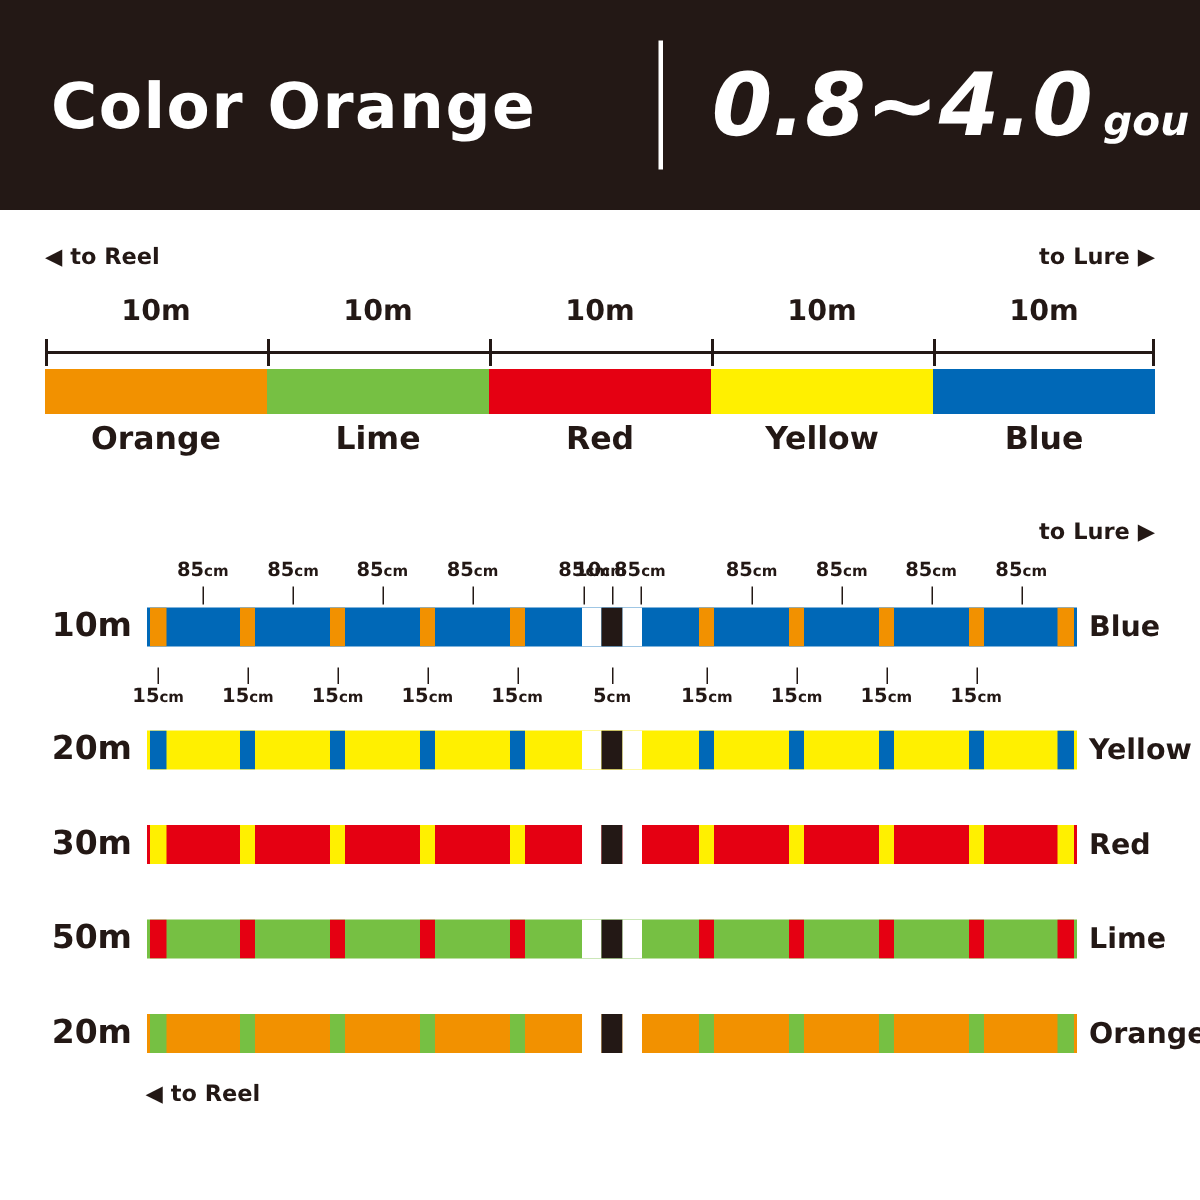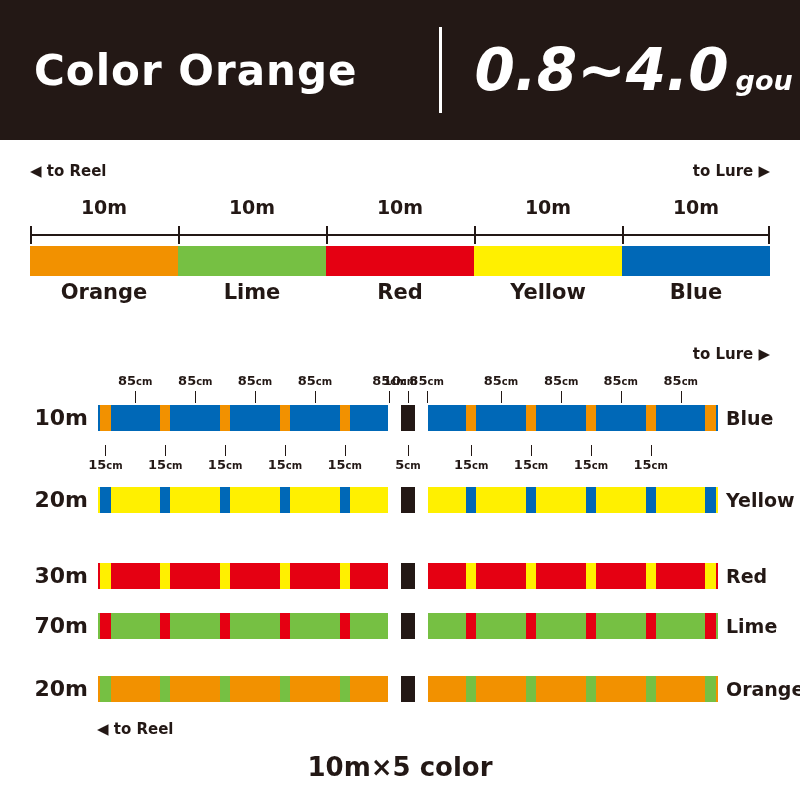--- a/index.html
+++ b/index.html
@@ -369,41 +369,41 @@
           <span style="position: absolute; left: 427.955px; width: 10.23px; top: 0px; height: 100%; background: rgb(0, 104, 183);"></span>
           <span style="position: absolute; left: 487.785px; width: 10.23px; top: 0px; height: 100%; background: rgb(0, 104, 183);"></span>
           <span style="position: absolute; left: 547.615px; width: 10.23px; top: 0px; height: 100%; background: rgb(0, 104, 183);"></span>
           <span style="position: absolute; left: 607.445px; width: 10.23px; top: 0px; height: 100%; background: rgb(0, 104, 183);"></span>
           <span style="position: absolute; left: 289.54px; width: 13.64px; top: 0px; height: 100%; background: rgb(255, 255, 255);"></span>
           <span style="position: absolute; left: 303.18px; width: 13.64px; top: 0px; height: 100%; background: rgb(35, 24, 21);"></span>
           <span style="position: absolute; left: 316.82px; width: 13.64px; top: 0px; height: 100%; background: rgb(255, 255, 255);"></span>
         </div>
         <div class="row-name">Yellow</div>
       </div>
-      <div class="row" style="top: 226px;">
+      <div class="row" style="top: 213px;">
         <div class="row-label">30m</div>
         <div class="strip" style="background: rgb(229, 0, 18); position: absolute;">
           <span style="position: absolute; left: 2.325px; width: 10.23px; top: 0px; height: 100%; background: rgb(255, 240, 0);"></span>
           <span style="position: absolute; left: 62.155px; width: 10.23px; top: 0px; height: 100%; background: rgb(255, 240, 0);"></span>
           <span style="position: absolute; left: 121.985px; width: 10.23px; top: 0px; height: 100%; background: rgb(255, 240, 0);"></span>
           <span style="position: absolute; left: 181.815px; width: 10.23px; top: 0px; height: 100%; background: rgb(255, 240, 0);"></span>
           <span style="position: absolute; left: 241.645px; width: 10.23px; top: 0px; height: 100%; background: rgb(255, 240, 0);"></span>
           <span style="position: absolute; left: 368.125px; width: 10.23px; top: 0px; height: 100%; background: rgb(255, 240, 0);"></span>
           <span style="position: absolute; left: 427.955px; width: 10.23px; top: 0px; height: 100%; background: rgb(255, 240, 0);"></span>
           <span style="position: absolute; left: 487.785px; width: 10.23px; top: 0px; height: 100%; background: rgb(255, 240, 0);"></span>
           <span style="position: absolute; left: 547.615px; width: 10.23px; top: 0px; height: 100%; background: rgb(255, 240, 0);"></span>
           <span style="position: absolute; left: 607.445px; width: 10.23px; top: 0px; height: 100%; background: rgb(255, 240, 0);"></span>
           <span style="position: absolute; left: 289.54px; width: 13.64px; top: 0px; height: 100%; background: rgb(255, 255, 255);"></span>
           <span style="position: absolute; left: 303.18px; width: 13.64px; top: 0px; height: 100%; background: rgb(35, 24, 21);"></span>
           <span style="position: absolute; left: 316.82px; width: 13.64px; top: 0px; height: 100%; background: rgb(255, 255, 255);"></span>
         </div>
         <div class="row-name">Red</div>
       </div>
       <div class="row" style="top: 276px;">
-        <div class="row-label">70m</div>
+        <div class="row-label">50m</div>
         <div class="strip" style="background: rgb(118, 192, 67); position: absolute;">
           <span style="position: absolute; left: 2.325px; width: 10.23px; top: 0px; height: 100%; background: rgb(229, 0, 18);"></span>
           <span style="position: absolute; left: 62.155px; width: 10.23px; top: 0px; height: 100%; background: rgb(229, 0, 18);"></span>
           <span style="position: absolute; left: 121.985px; width: 10.23px; top: 0px; height: 100%; background: rgb(229, 0, 18);"></span>
           <span style="position: absolute; left: 181.815px; width: 10.23px; top: 0px; height: 100%; background: rgb(229, 0, 18);"></span>
           <span style="position: absolute; left: 241.645px; width: 10.23px; top: 0px; height: 100%; background: rgb(229, 0, 18);"></span>
           <span style="position: absolute; left: 368.125px; width: 10.23px; top: 0px; height: 100%; background: rgb(229, 0, 18);"></span>
           <span style="position: absolute; left: 427.955px; width: 10.23px; top: 0px; height: 100%; background: rgb(229, 0, 18);"></span>
           <span style="position: absolute; left: 487.785px; width: 10.23px; top: 0px; height: 100%; background: rgb(229, 0, 18);"></span>
           <span style="position: absolute; left: 547.615px; width: 10.23px; top: 0px; height: 100%; background: rgb(229, 0, 18);"></span>
@@ -430,14 +430,13 @@
           <span style="position: absolute; left: 289.54px; width: 13.64px; top: 0px; height: 100%; background: rgb(255, 255, 255);"></span>
           <span style="position: absolute; left: 303.18px; width: 13.64px; top: 0px; height: 100%; background: rgb(35, 24, 21);"></span>
           <span style="position: absolute; left: 316.82px; width: 13.64px; top: 0px; height: 100%; background: rgb(255, 255, 255);"></span>
         </div>
         <div class="row-name">Orange</div>
       </div>
     </div>
 </div>
 
 <div class="footer">
-  <div class="footer-text">10m×5 color</div>
 </div>
 
 </body></html>

